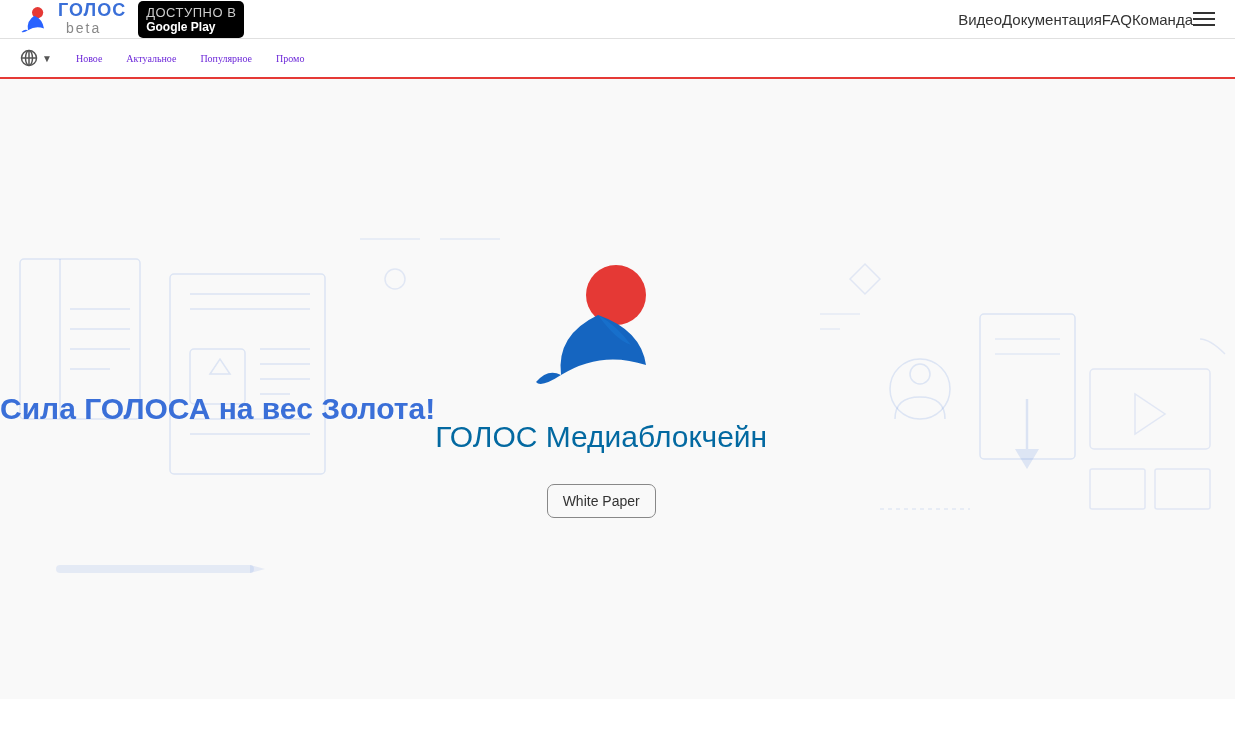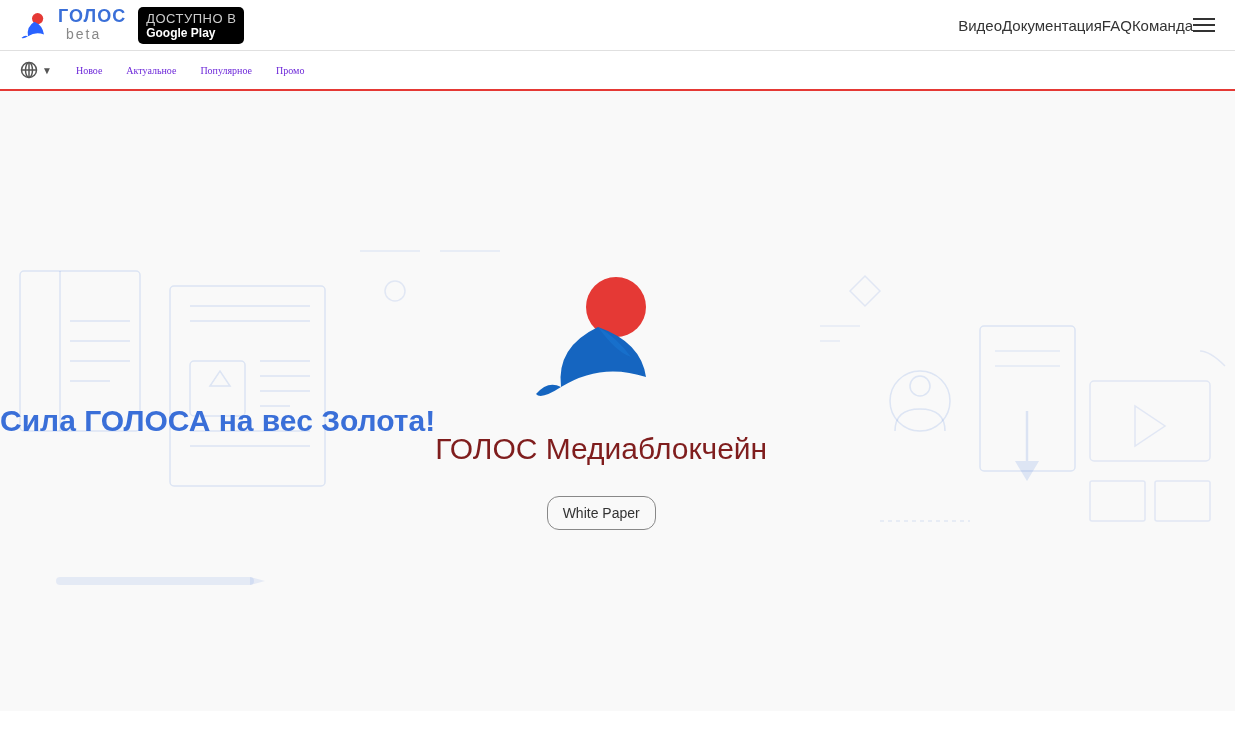--- a/index.html
+++ b/index.html
@@ -5,21 +5,21 @@
     * { margin: 0; padding: 0; box-sizing: border-box; }
     body { font-family: Arial, sans-serif; background: #fff; width: 1235px; min-height: 739px; overflow-x: hidden; }
 
     
     .top-nav {
       display: flex;
       align-items: center;
       justify-content: space-between;
       padding: 8px 20px;
       border-bottom: 1px solid #e0e0e0;
-      height: 51px;
+      height: 39px;
     }
     .top-nav-left {
       display: flex;
       align-items: center;
       gap: 12px;
     }
     .logo-area {
       display: flex;
       align-items: center;
       gap: 6px;
@@ -152,33 +152,33 @@
 
     
     .brand-logo {
       width: 150px;
       height: 150px;
       margin-bottom: 20px;
     }
 
     .hero-subtitle {
       font-size: 30px;
-      color: #7f1d1d;
+      color: #0369a1;
       text-align: center;
       margin-bottom: 30px;
     }
 
     .white-paper-btn {
       border: 1px solid #888;
       background: transparent;
       padding: 8px 15px;
       font-size: 14px;
       color: #333;
       cursor: pointer;
-      border-radius: 12px;
+      border-radius: 7px;
       margin-bottom: 40px;
     }
 
     .current-block {
       font-size: 18px;
       color: #444;
       margin-top: 20px;
     }
   </style>
 </head>

